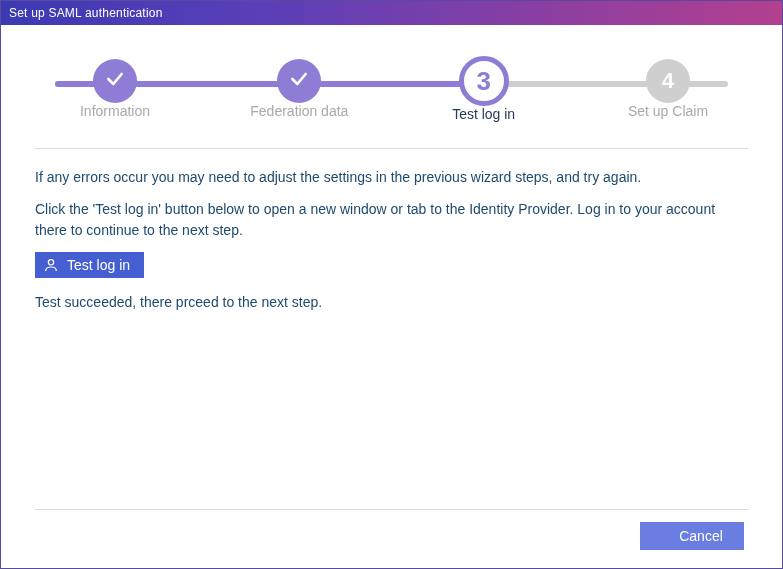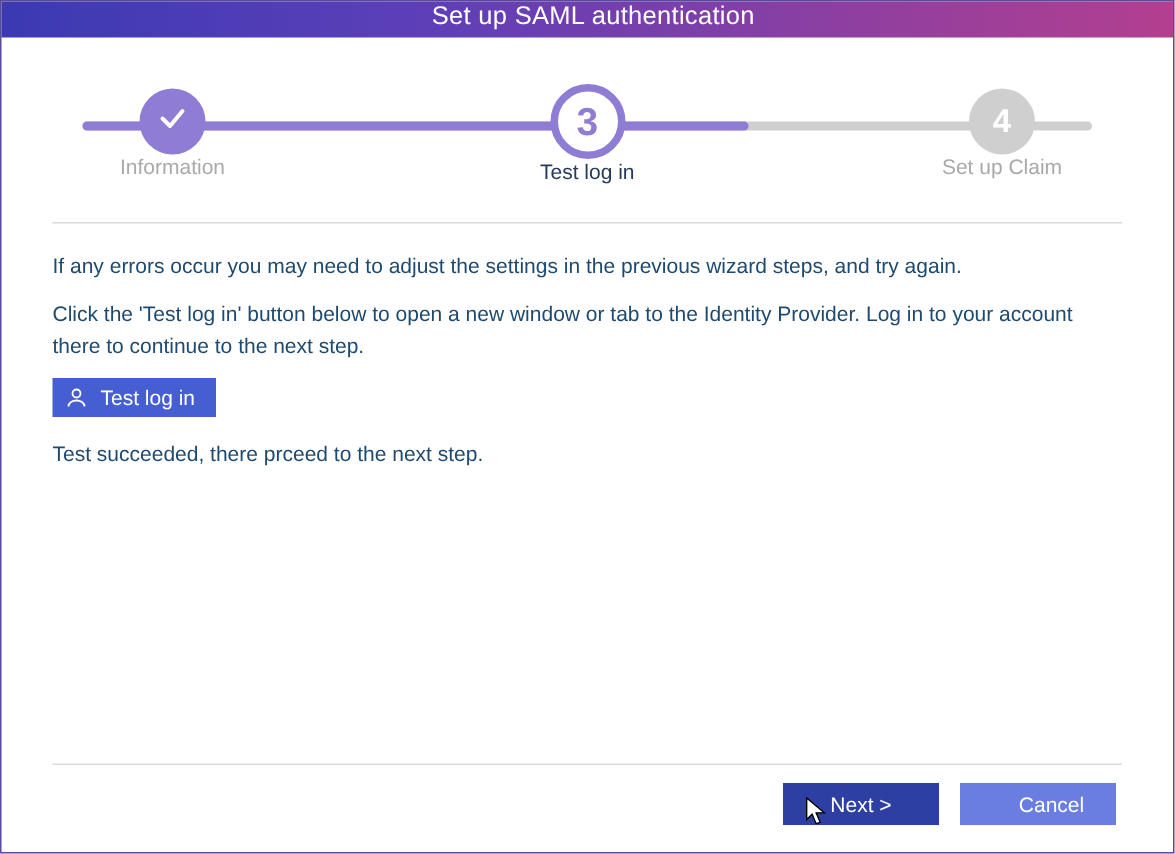--- a/index.html
+++ b/index.html
@@ -10,23 +10,22 @@
     background: #fff;
     display: flex; flex-direction: column;
     position: relative;
   }
   .titlebar {
     height: 24px;
     background: linear-gradient(90deg, #3b3ab3 0%, #5c3fb8 35%, #b33f8f 100%);
     color: #fff;
     display: flex; align-items: center; justify-content: space-between;
     padding: 0 0 0 8px;
-    font-size: 17px;
+    font-size: 12px;
     letter-spacing: 0.2px;
-    flex-direction: column;
   }
   .titlebar .close {
     width: 26px; height: 24px;
     display: flex; align-items: center; justify-content: center;
     cursor: pointer;
     font-size: 14px;
     font-family: Arial, sans-serif;
   }
   .body {
     flex: 1 1 auto;
@@ -161,20 +160,30 @@
         <div class="dot done">
           <span>
             <svg viewBox="0 0 24 24">
                 <path d="M4 12 L10 18 L20 6" stroke="#fff" stroke-width="3.2" fill="none" stroke-linecap="round" stroke-linejoin="round"></path>
               </svg>
           </span>
         </div>
         <div class="step-label">Information</div>
       </div>
 
+      <div class="step">
+        <div class="dot done">
+          <span>
+            <svg viewBox="0 0 24 24">
+                <path d="M4 12 L10 18 L20 6" stroke="#fff" stroke-width="3.2" fill="none" stroke-linecap="round" stroke-linejoin="round"></path>
+              </svg>
+          </span>
+        </div>
+        <div class="step-label">Federation data</div>
+      </div>
 
       <div class="step current">
         <div class="dot current">
           <span>3</span>
         </div>
         <div class="step-label">Test log in</div>
       </div>
 
       <div class="step">
         <div class="dot future">
@@ -199,26 +208,20 @@
         </span>
         <span>Test log in</span>
       </button>
 
       <p>Test succeeded, there prceed to the next step.</p>
     </div>
 
     <div class="footer">
       <div class="hr"></div>
       <div class="actions">
-        <button class="next">
-          <span>Next &gt;</span>
-          <svg class="cursor" style="left:14px;top:8px" viewBox="0 0 20 24">
-            <path d="M2 2 L2 18 L6 14 L9 21 L12 20 L9 13 L15 13 Z" fill="#fff" stroke="#000" stroke-width="1"></path>
-          </svg>
-        </button>
         <button class="cancel">
           <span>Cancel</span>
         </button>
       </div>
     </div>
 
   </div>
 </div>
 
 </body></html>

